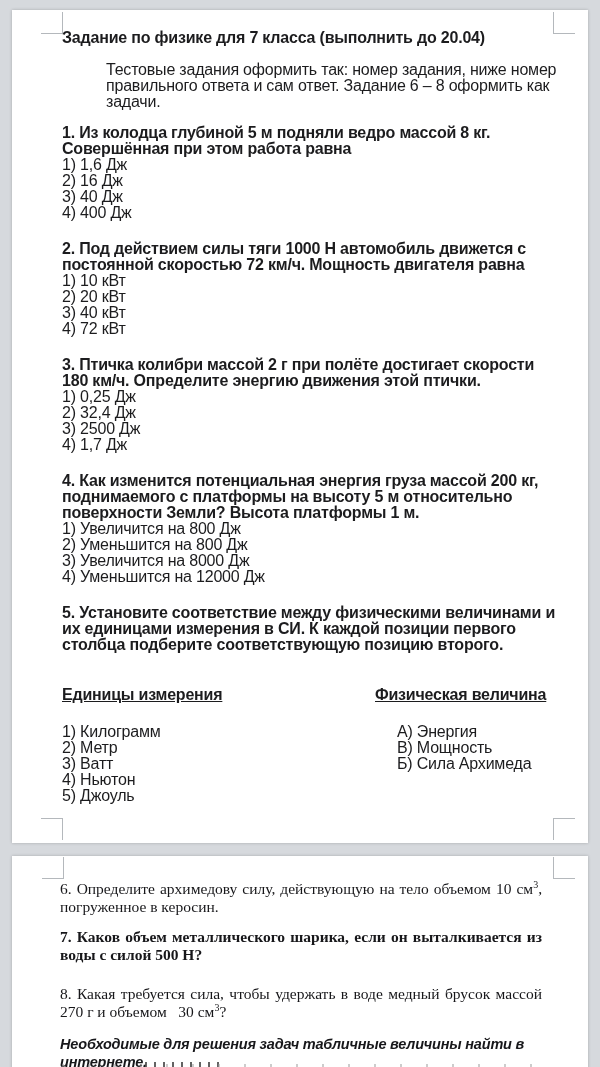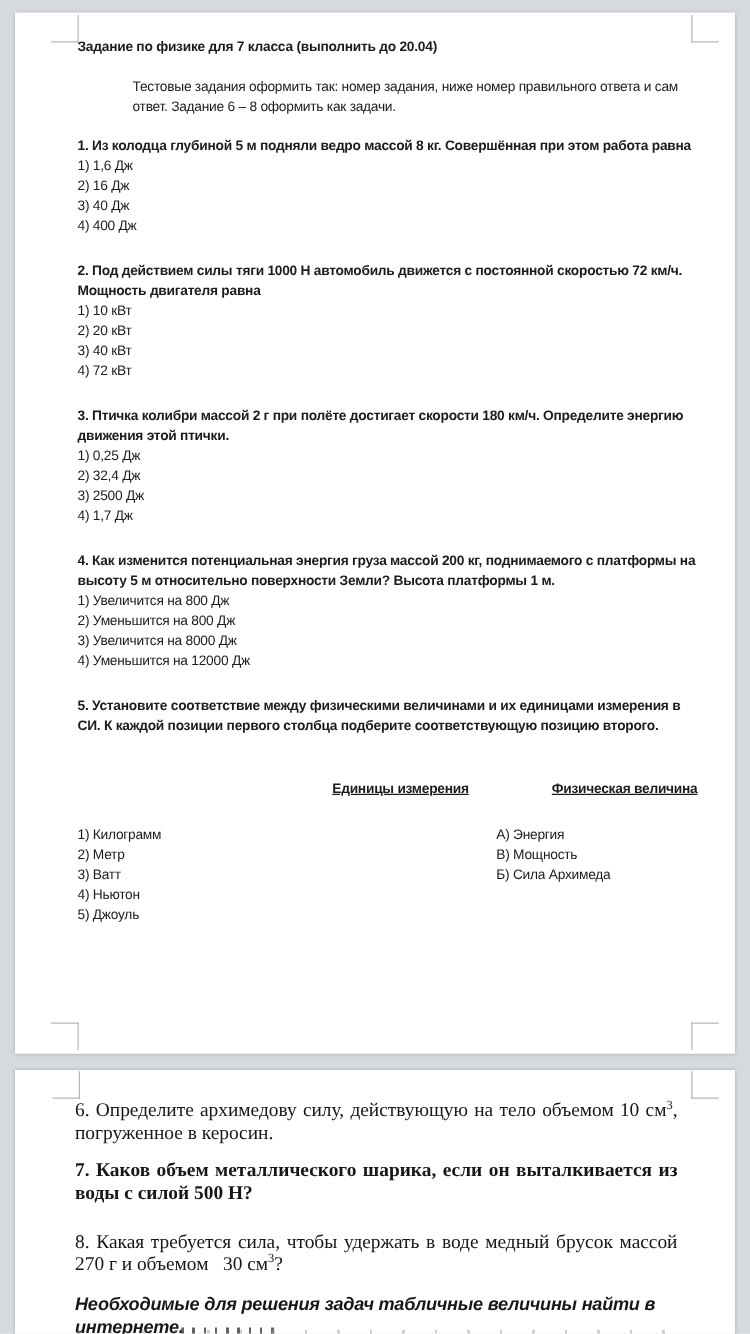--- a/index.html
+++ b/index.html
@@ -17,33 +17,33 @@
   #page2{top:856px;height:320px;}
   
   .crop{position:absolute;width:21px;height:21px;border:0 solid #b4b8bc;}
   .crop.tl{border-right-width:1px;border-bottom-width:1px;}
   .crop.tr{border-left-width:1px;border-bottom-width:1px;}
   .crop.bl{border-right-width:1px;border-top-width:1px;}
   .crop.br{border-left-width:1px;border-top-width:1px;}
   
   .content1{
     position:absolute;left:50px;top:20px;width:496px;
-    font-size:11px;line-height:16px;letter-spacing:-0.2px;
+    font-size:16px;line-height:16px;letter-spacing:-0.2px;
   }
   .doc-title{font-weight:bold;}
   .intro{margin-top:16px;margin-left:44px;}
   .qblock{margin-top:20px;}
   .qblock:first-child{margin-top:15px;}
   .qhead{font-weight:bold;}
   .qopt{font-weight:normal;}
   .match{position:relative;margin-top:34px;}
   .match-cols{display:flex;}
   .col-left{width:313px;flex:0 0 313px;}
   .col-right{flex:1 1 auto;}
-  .match-header{font-weight:bold;text-decoration:underline;text-align:right;}
+  .match-header{font-weight:bold;text-decoration:underline;}
   .match-list{margin-top:21px;}
   .col-right .match-list{padding-left:22px;}
   
   .content2{
     position:absolute;left:48px;top:0;width:482px;
     font-family:"Liberation Serif","DejaVu Serif",serif;
     font-size:15.5px;line-height:18px;color:#17171a;
   }
   .p2q{text-align:justify;}
   .p2q.q6{margin-top:24px;}

